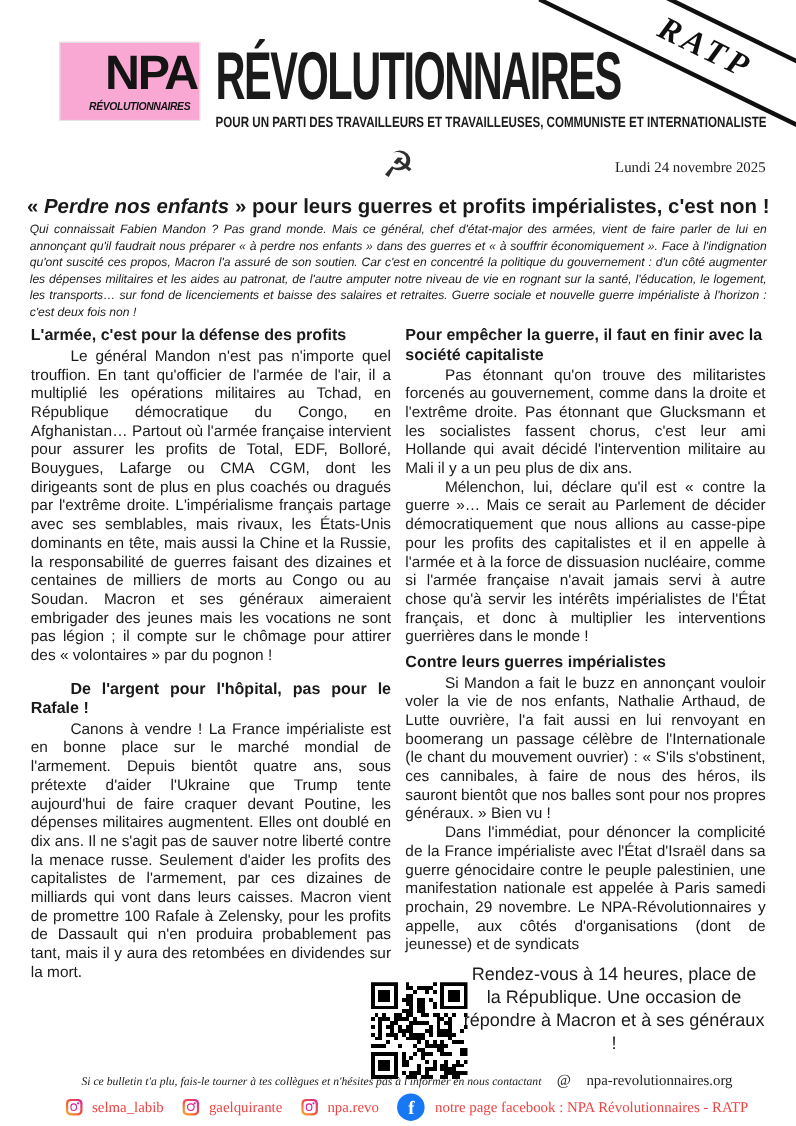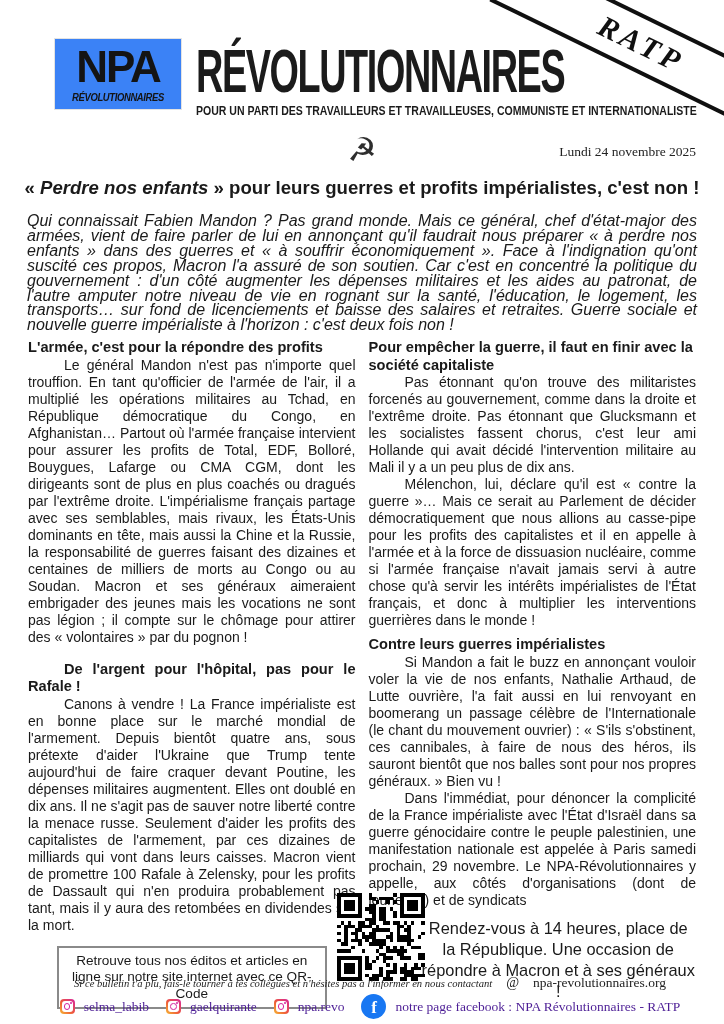--- a/index.html
+++ b/index.html
@@ -17,21 +17,21 @@
     background:transparent;text-align:center;padding:7px 0;
   }
   .ribbon span{
     font-family:"Liberation Serif",serif;font-weight:bold;font-style:italic;
     font-size:30px;letter-spacing:4px;color:#101010;
   }
   
   .header{display:flex;align-items:flex-start;margin:38px 28px 0 54px;height:92px;}
   .logo-box{
     width:122px;min-width:122px;border:1px solid #e3e3e3;padding:8px 2px 6px;
-    text-align:center;background:#3b82f6;
+    text-align:right;background:#f9a8d4;
   }
   .logo-acronym{font-weight:bold;font-size:44px;line-height:40px;letter-spacing:-2px;color:#141414;}
   .logo-sub{font-weight:bold;font-style:italic;font-size:10.5px;letter-spacing:-0.4px;
     transform:scaleX(0.9);transform-origin:center;margin-top:4px;color:#141414;}
   .masthead{margin-left:14px;overflow:visible;}
   .mast-title{
     font-weight:bold;font-size:54px;line-height:56px;letter-spacing:-2px;white-space:nowrap;
     transform:scale(0.70,1.14);transform-origin:left top;color:#1b1b1b;
   }
   .mast-sub{
@@ -46,21 +46,21 @@
   }
   .dateline{
     position:absolute;right:2px;top:12px;
     font-family:"Liberation Serif",serif;font-size:13.5px;color:#222;
   }
   
   .headline{text-align:center;font-weight:bold;font-size:18.6px;line-height:22px;margin:1px 22px 0;}
   .headline .it{font-style:italic;}
   
   .intro{
-    margin:15px 27px 0;font-style:italic;font-size:16px;line-height:14.9px;
+    margin:3px 27px 0;font-style:italic;font-size:11px;line-height:14.9px;
     text-align:justify;
   }
   
   .cols{display:flex;gap:13px;margin:6px 28px 0;}
   .col{flex:1;font-size:14px;line-height:17px;text-align:justify;}
   .col h3{margin:0;font-size:14.6px;line-height:17.5px;text-align:left;}
   .col h3.justify{text-align:justify;}
   .col p{margin:0;}
   .ind{text-indent:36px;}
   .gap-lg{margin-top:15px !important;}
@@ -78,21 +78,21 @@
   .footer{position:absolute;left:16px;right:0;bottom:5px;}
   .f-line1{
     display:flex;justify-content:center;align-items:baseline;gap:14px;
     font-family:"Liberation Serif",serif;color:#222;
   }
   .f-tag{font-style:italic;font-size:10.6px;}
   .f-at{font-size:14px;}
   .f-site{font-size:13.5px;}
   .f-line2{
     display:flex;justify-content:center;align-items:center;gap:9px;margin-top:3px;
-    font-family:"Liberation Serif",serif;font-size:13.5px;color:#4c1d95;
+    font-family:"Liberation Serif",serif;font-size:13.5px;color:#ef4444;
   }
   .f-line2 .handle{margin-right:8px;}
   .ig{
     width:15px;height:15px;border-radius:4px;display:inline-flex;align-items:center;justify-content:center;
     background:linear-gradient(45deg,#f7b733 0%,#ee5a3a 45%,#d6249f 100%);position:relative;flex:none;
   }
   .ig-in{
     width:11px;height:11px;background:#fff;border-radius:3px;position:relative;
     display:flex;align-items:center;justify-content:center;
   }
@@ -130,25 +130,24 @@
   </div>
 
   <div class="headline">
     <span>« </span><span class="it">Perdre nos enfants</span><span> » pour leurs guerres et profits impérialistes, c'est non !</span>
   </div>
 
   <p class="intro">Qui connaissait Fabien Mandon ? Pas grand monde. Mais ce général, chef d'état-major des armées, vient de faire parler de lui en annonçant qu'il faudrait nous préparer « à perdre nos enfants » dans des guerres et « à souffrir économiquement ». Face à l'indignation qu'ont suscité ces propos, Macron l'a assuré de son soutien. Car c'est en concentré la politique du gouvernement : d'un côté augmenter les dépenses militaires et les aides au patronat, de l'autre amputer notre niveau de vie en rognant sur la santé, l'éducation, le logement, les transports… sur fond de licenciements et baisse des salaires et retraites. Guerre sociale et nouvelle guerre impérialiste à l'horizon : c'est deux fois non !</p>
 
   <div class="cols">
     <div class="col">
-      <h3>L'armée, c'est pour la répondre des profits</h3>
+      <h3>L'armée, c'est pour la défense des profits</h3>
       <p class="ind">Le général Mandon n'est pas n'importe quel trouffion. En tant qu'officier de l'armée de l'air, il a multiplié les opérations militaires au Tchad, en République démocratique du Congo, en Afghanistan… Partout où l'armée française intervient pour assurer les profits de Total, EDF, Bolloré, Bouygues, Lafarge ou CMA CGM, dont les dirigeants sont de plus en plus coachés ou dragués par l'extrême droite. L'impérialisme français partage avec ses semblables, mais rivaux, les États-Unis dominants en tête, mais aussi la Chine et la Russie, la responsabilité de guerres faisant des dizaines et centaines de milliers de morts au Congo ou au Soudan. Macron et ses généraux aimeraient embrigader des jeunes mais les vocations ne sont pas légion ; il compte sur le chômage pour attirer des « volontaires » par du pognon !</p>
       <h3 class="ind gap-lg justify">De l'argent pour l'hôpital, pas pour le Rafale !</h3>
       <p class="ind">Canons à vendre ! La France impérialiste est en bonne place sur le marché mondial de l'armement. Depuis bientôt quatre ans, sous prétexte d'aider l'Ukraine que Trump tente aujourd'hui de faire craquer devant Poutine, les dépenses militaires augmentent. Elles ont doublé en dix ans. Il ne s'agit pas de sauver notre liberté contre la menace russe. Seulement d'aider les profits des capitalistes de l'armement, par ces dizaines de milliards qui vont dans leurs caisses. Macron vient de promettre 100 Rafale à Zelensky, pour les profits de Dassault qui n'en produira probablement pas tant, mais il y aura des retombées en dividendes sur la mort.</p>
-      <div class="qr-box">Retrouve tous nos éditos et articles en ligne sur notre site internet avec ce QR-Code</div>
     </div>
     <div class="col">
       <h3>Pour empêcher la guerre, il faut en finir avec la société capitaliste</h3>
       <p class="ind">Pas étonnant qu'on trouve des militaristes forcenés au gouvernement, comme dans la droite et l'extrême droite. Pas étonnant que Glucksmann et les socialistes fassent chorus, c'est leur ami Hollande qui avait décidé l'intervention militaire au Mali il y a un peu plus de dix ans.</p>
       <p class="ind">Mélenchon, lui, déclare qu'il est « contre la guerre »… Mais ce serait au Parlement de décider démocratiquement que nous allions au casse-pipe pour les profits des capitalistes et il en appelle à l'armée et à la force de dissuasion nucléaire, comme si l'armée française n'avait jamais servi à autre chose qu'à servir les intérêts impérialistes de l'État français, et donc à multiplier les interventions guerrières dans le monde !</p>
       <h3 class="gap-sm">Contre leurs guerres impérialistes</h3>
       <p class="ind">Si Mandon a fait le buzz en annonçant vouloir voler la vie de nos enfants, Nathalie Arthaud, de Lutte ouvrière, l'a fait aussi en lui renvoyant en boomerang un passage célèbre de l'Internationale (le chant du mouvement ouvrier) : « S'ils s'obstinent, ces cannibales, à faire de nous des héros, ils sauront bientôt que nos balles sont pour nos propres généraux. » Bien vu !</p>
       <p class="ind">Dans l'immédiat, pour dénoncer la complicité de la France impérialiste avec l'État d'Israël dans sa guerre génocidaire contre le peuple palestinien, une manifestation nationale est appelée à Paris samedi prochain, 29 novembre. Le NPA-Révolutionnaires y appelle, aux côtés d'organisations (dont de jeunesse) et de syndicats</p>
       <div class="cta">Rendez-vous à 14 heures, place de la République. Une occasion de répondre à Macron et à ses généraux !</div>
     </div>

